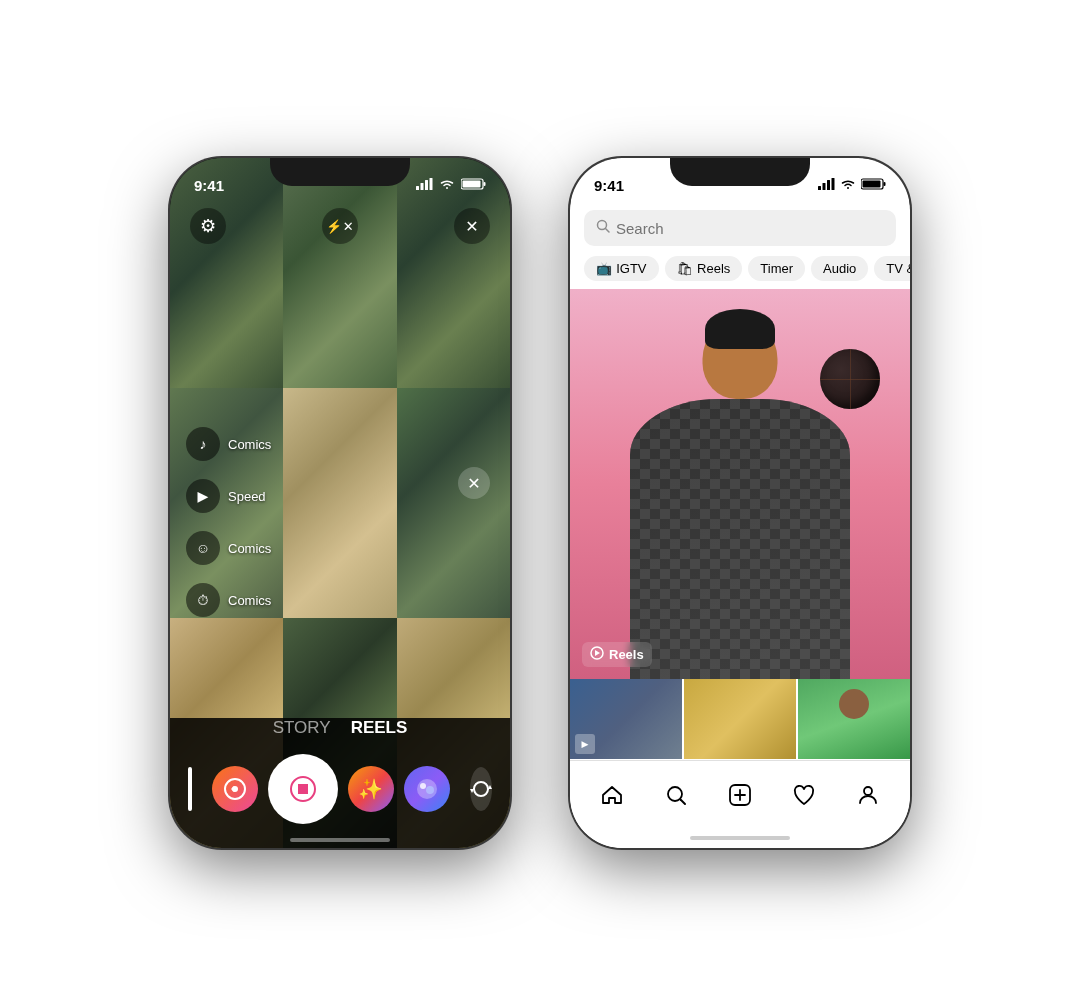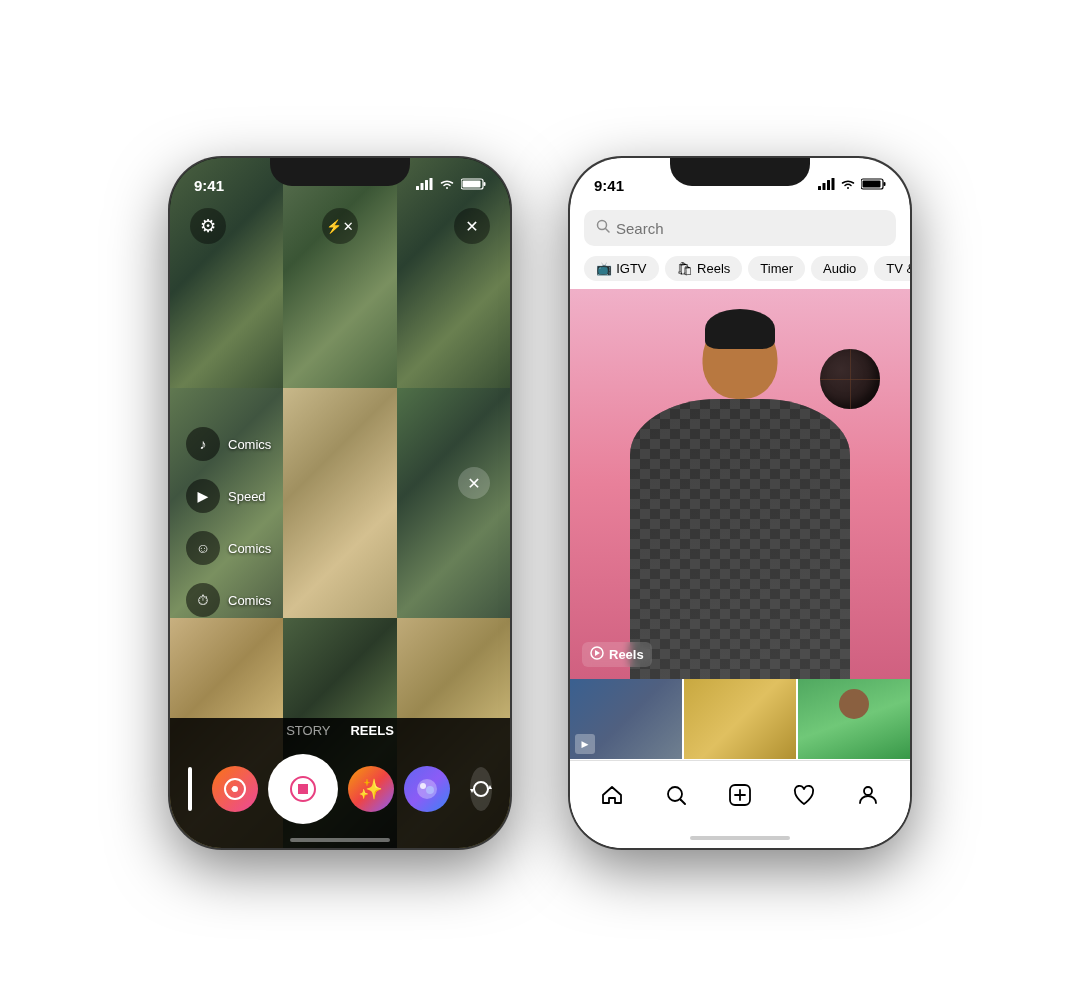--- a/index.html
+++ b/index.html
@@ -178,21 +178,21 @@
       padding-bottom: 24px;
       z-index: 10;
     }
     .camera-modes {
       display: flex;
       gap: 20px;
       margin-bottom: 16px;
     }
     .mode-text {
       color: rgba(255,255,255,0.6);
-      font-size: 13px;
+      font-size: 17px;
       font-weight: 500;
     }
     .mode-text.active {
       color: white;
       font-weight: 700;
     }
     .camera-controls-row {
       display: flex;
       align-items: center;
       justify-content: center;

